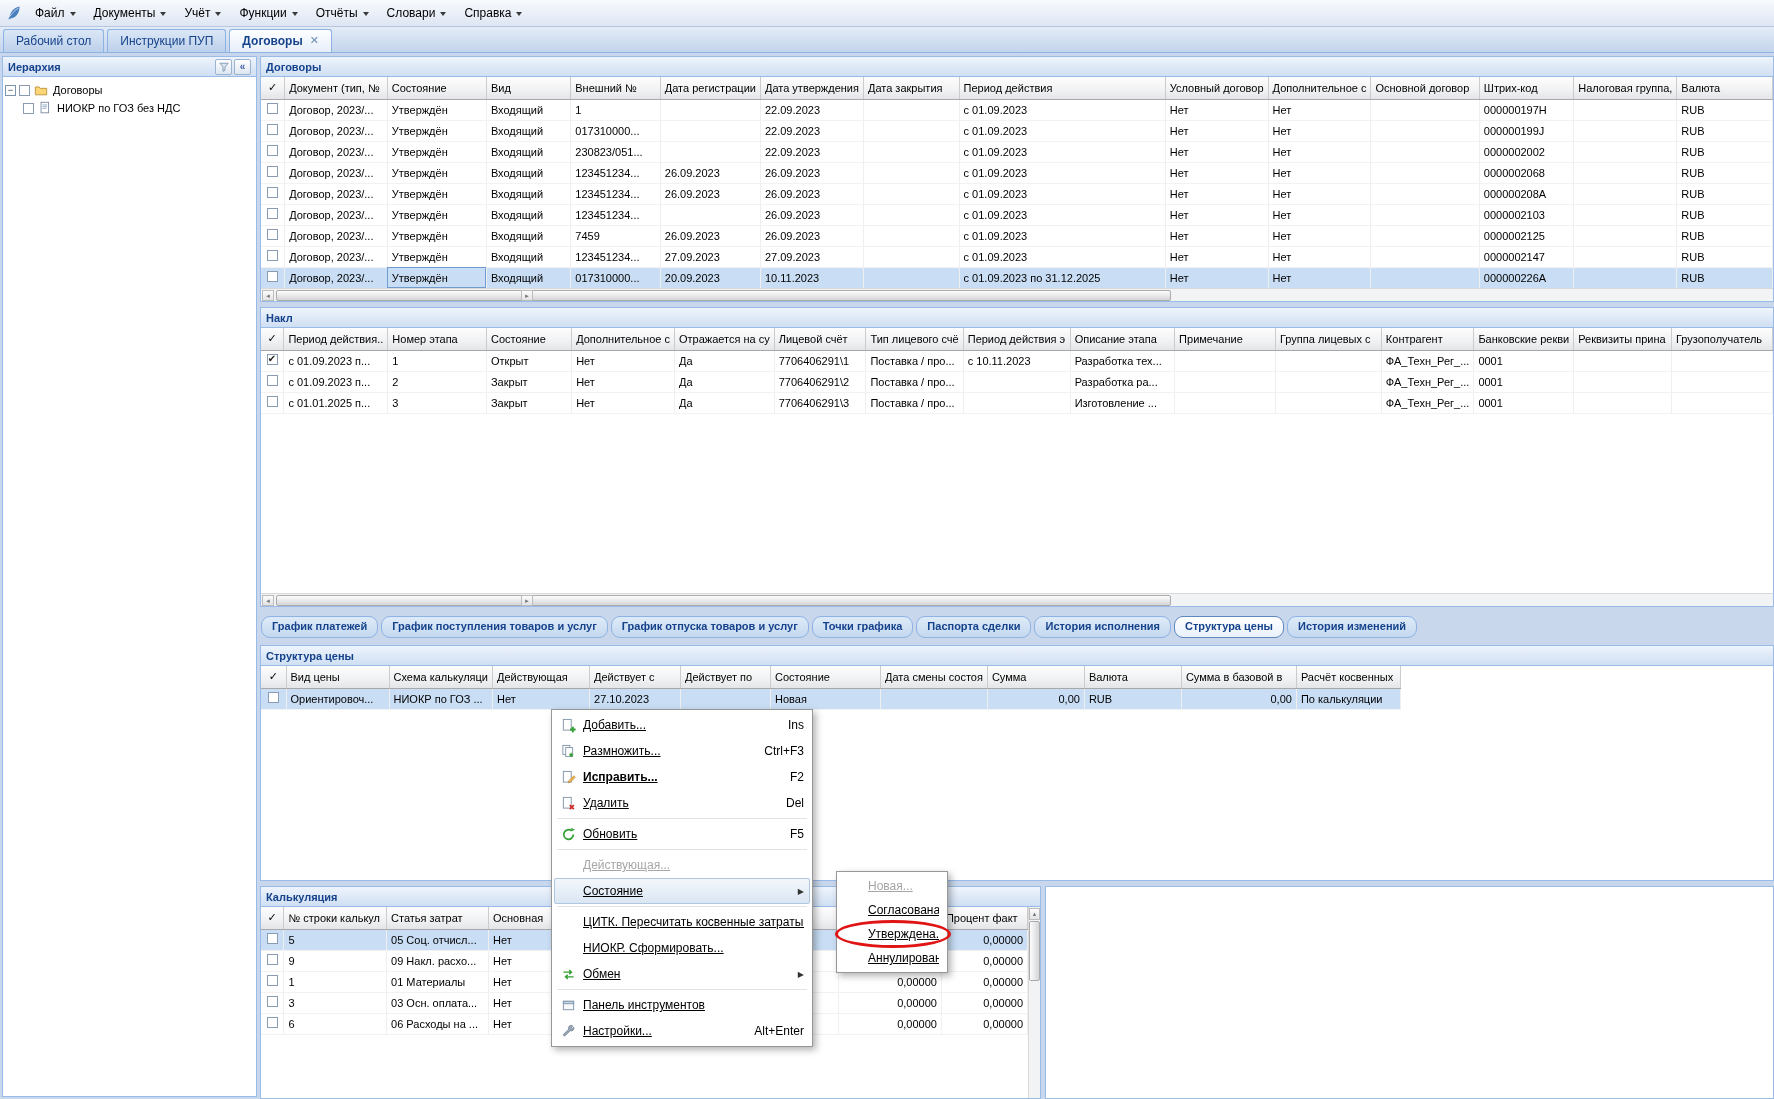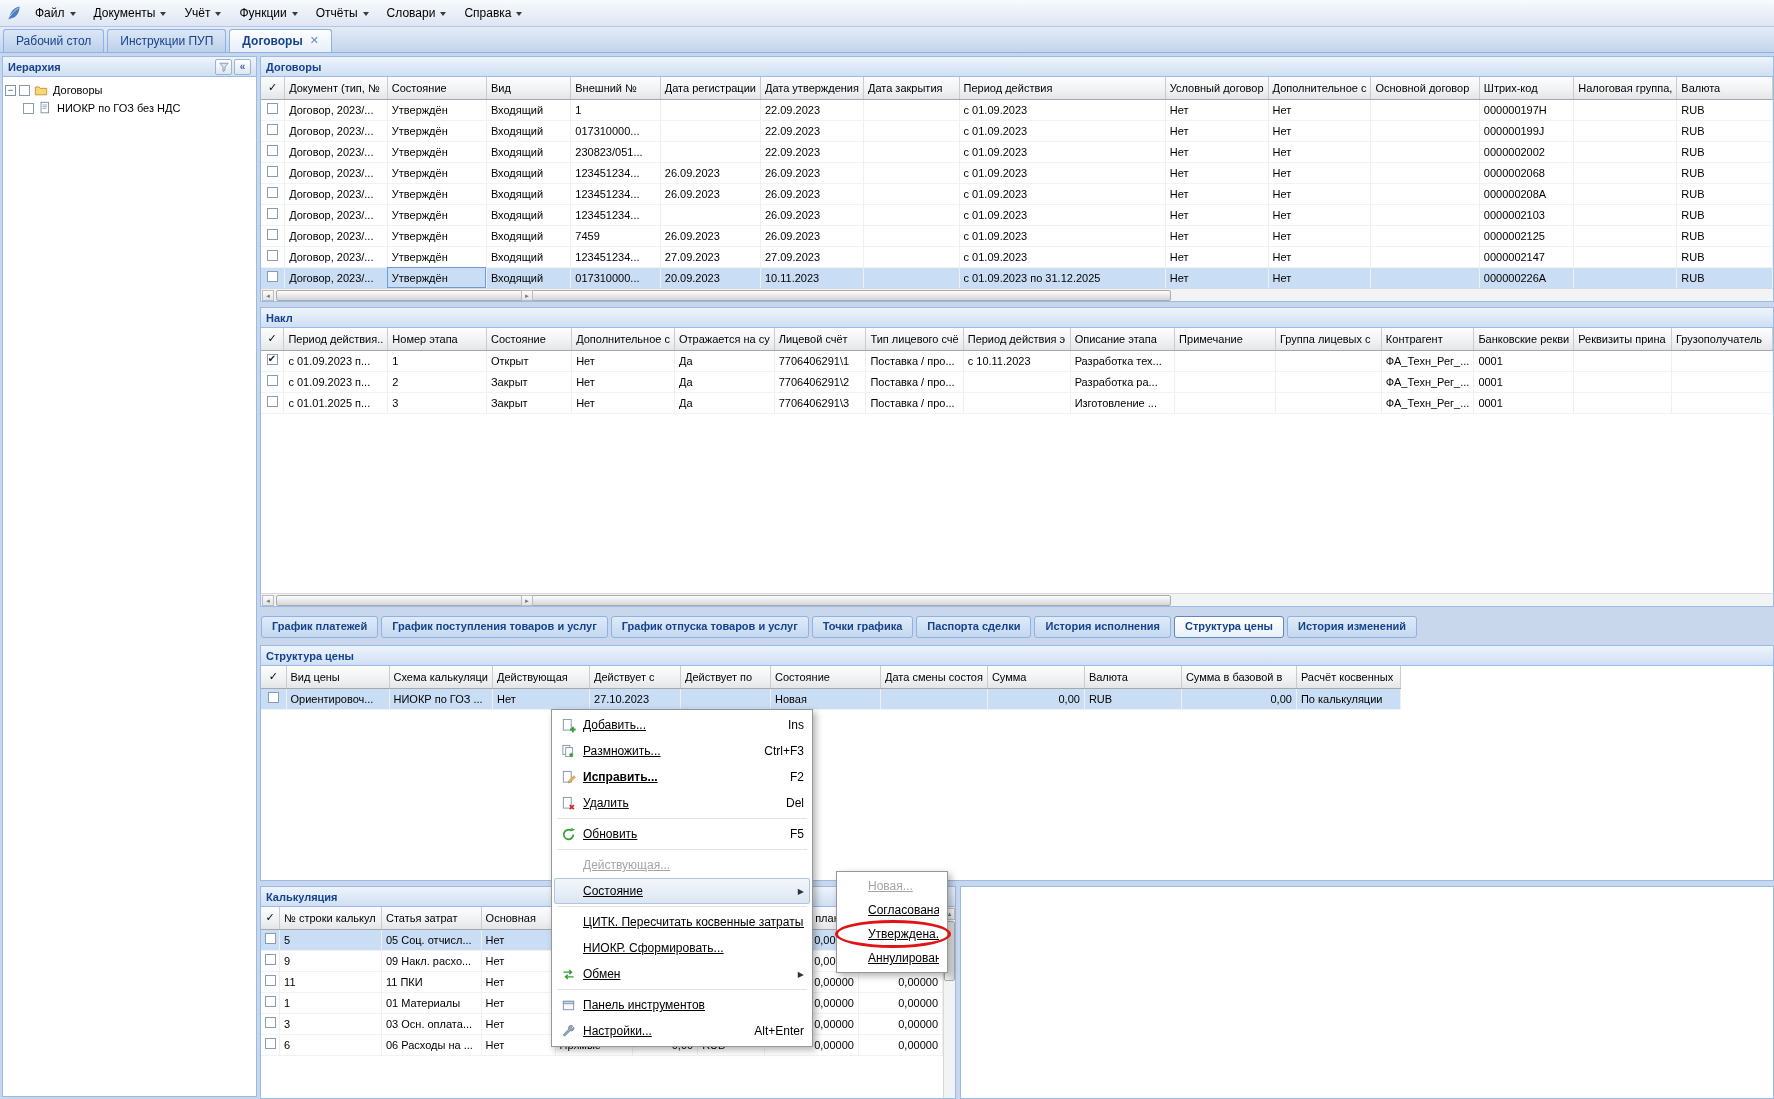--- a/index.html
+++ b/index.html
@@ -33,21 +33,21 @@
   .tlabel{padding:0 2px;}
 
   
   .right{position:absolute;left:260px;top:56px;right:0;bottom:0;display:flex;flex-direction:column;}
   .panel{border:1px solid #99bbe8;background:#fff;display:flex;flex-direction:column;overflow:hidden;}
   #contracts-panel{height:246px;margin-bottom:5px;flex:none;}
   #stages-panel{height:300px;margin-bottom:7px;flex:none;}
   #subtabs{height:26px;margin-bottom:5px;flex:none;display:flex;align-items:center;gap:3px;padding-left:1px;}
   #price-panel{height:236px;margin-bottom:5px;flex:none;}
   #calc-row{flex:1;display:flex;gap:4px;min-height:0;}
-  #calc-panel{width:696px;flex:none;}
+  #calc-panel{width:781px;flex:none;}
   #calc-filler{flex:1;background:#fff;border:1px solid #99bbe8;}
   .tbl-wrap{overflow:hidden;flex:1;background:#fff;}
   .tbl-wrap.fixed{flex:none;}
   .calc-body{flex:1;display:flex;min-height:0;}
   .calc-body .tbl-wrap{flex:1;}
 
   
   table.grid{border-collapse:collapse;table-layout:fixed;background:#fff;}
   .grid th{height:22px;background:linear-gradient(#fdfdfd 0%,#f0f1f3 60%,#e4e5e8 100%);border-right:1px solid #cccccc;border-bottom:1px solid #a8a8a8;font-weight:normal;text-align:left;padding:0 4px;overflow:hidden;white-space:nowrap;}
   .grid td{height:21px;border-right:1px solid #efefef;border-bottom:1px solid #f2f2f2;padding:0 4px;overflow:hidden;white-space:nowrap;background:#fff;}
@@ -60,21 +60,21 @@
   .hscroll{height:13px;flex:none;background:#f2f3f5;border-top:1px solid #d9d9d9;position:relative;}
   .hs-btn{position:absolute;top:1px;width:12px;height:11px;background:linear-gradient(#fcfcfc,#e2e3e5);border:1px solid #bcbcbc;color:#777;font-size:6px;display:flex;align-items:center;justify-content:center;cursor:pointer;}
   .hs-btn.left{left:1px;}
   .hs-btn.right{right:1px;}
   .hs-thumb{position:absolute;top:1px;height:11px;background:linear-gradient(#fdfdfd,#d4d5d8);border:1px solid #ababab;border-radius:2px;cursor:pointer;}
   .vscroll{width:12px;flex:none;background:#f2f3f5;border-left:1px solid #d9d9d9;position:relative;}
   .vs-btn{position:absolute;left:0;width:11px;height:12px;background:linear-gradient(#fcfcfc,#e2e3e5);border:1px solid #bcbcbc;color:#777;font-size:6px;display:flex;align-items:center;justify-content:center;}
   .vs-thumb{position:absolute;left:0;top:14px;width:11px;height:60px;background:linear-gradient(90deg,#fdfdfd,#d4d5d8);border:1px solid #ababab;border-radius:2px;}
 
   
-  .subtab{height:22px;padding:3px 10px;border:1px solid #8db2e3;border-radius:3px;background:linear-gradient(#deebf8,#c4d8ef);color:#15428b;font-weight:bold;white-space:nowrap;cursor:pointer;}
+  .subtab{height:22px;padding:3px 10px;border:1px solid #8db2e3;border-radius:9px;background:linear-gradient(#deebf8,#c4d8ef);color:#15428b;font-weight:bold;white-space:nowrap;cursor:pointer;}
   .subtab.active{background:linear-gradient(#ffffff,#e9f1fb);border-color:#5e87bd;}
 
   
   .context-menu{position:absolute;left:551px;top:709px;width:262px;background:#fff;border:1px solid #979797;box-shadow:3px 3px 7px rgba(0,0,0,.3);padding:2px;z-index:50;font-size:12px;}
   .submenu{position:absolute;left:836px;top:871px;width:112px;background:#fff;border:1px solid #979797;box-shadow:3px 3px 7px rgba(0,0,0,.3);padding:2px;z-index:60;font-size:12px;}
   .submenu .menu-item{height:24px;}
   .menu-item{height:26px;display:flex;align-items:center;gap:6px;padding:0 5px 0 4px;position:relative;cursor:default;border:1px solid transparent;border-radius:2px;}
   .menu-item.highlight{background:linear-gradient(#f3f7fc,#dbe6f3);border-color:#b0c6e0;}
   .menu-item.disabled{color:#a6a6a6;}
   .menu-item.bold .mi-label{font-weight:bold;}
@@ -611,31 +611,20 @@
                   <td>09 Накл. расхо...</td>
                   <td>Нет</td>
                   <td></td>
                   <td class="num"></td>
                   <td></td>
                   <td class="num">0,00000</td>
                   <td class="num">0,00000</td>
                 </tr>
                 <tr>
                   <td><span class="cb"></span></td>
-                  <td>11</td>
-                  <td>11 ПКИ</td>
-                  <td>Нет</td>
-                  <td></td>
-                  <td class="num"></td>
-                  <td></td>
-                  <td class="num">0,00000</td>
-                  <td class="num">0,00000</td>
-                </tr>
-                <tr>
-                  <td><span class="cb"></span></td>
                   <td>1</td>
                   <td>01 Материалы</td>
                   <td>Нет</td>
                   <td>Прямые</td>
                   <td class="num"></td>
                   <td></td>
                   <td class="num">0,00000</td>
                   <td class="num">0,00000</td>
                 </tr>
                 <tr>

